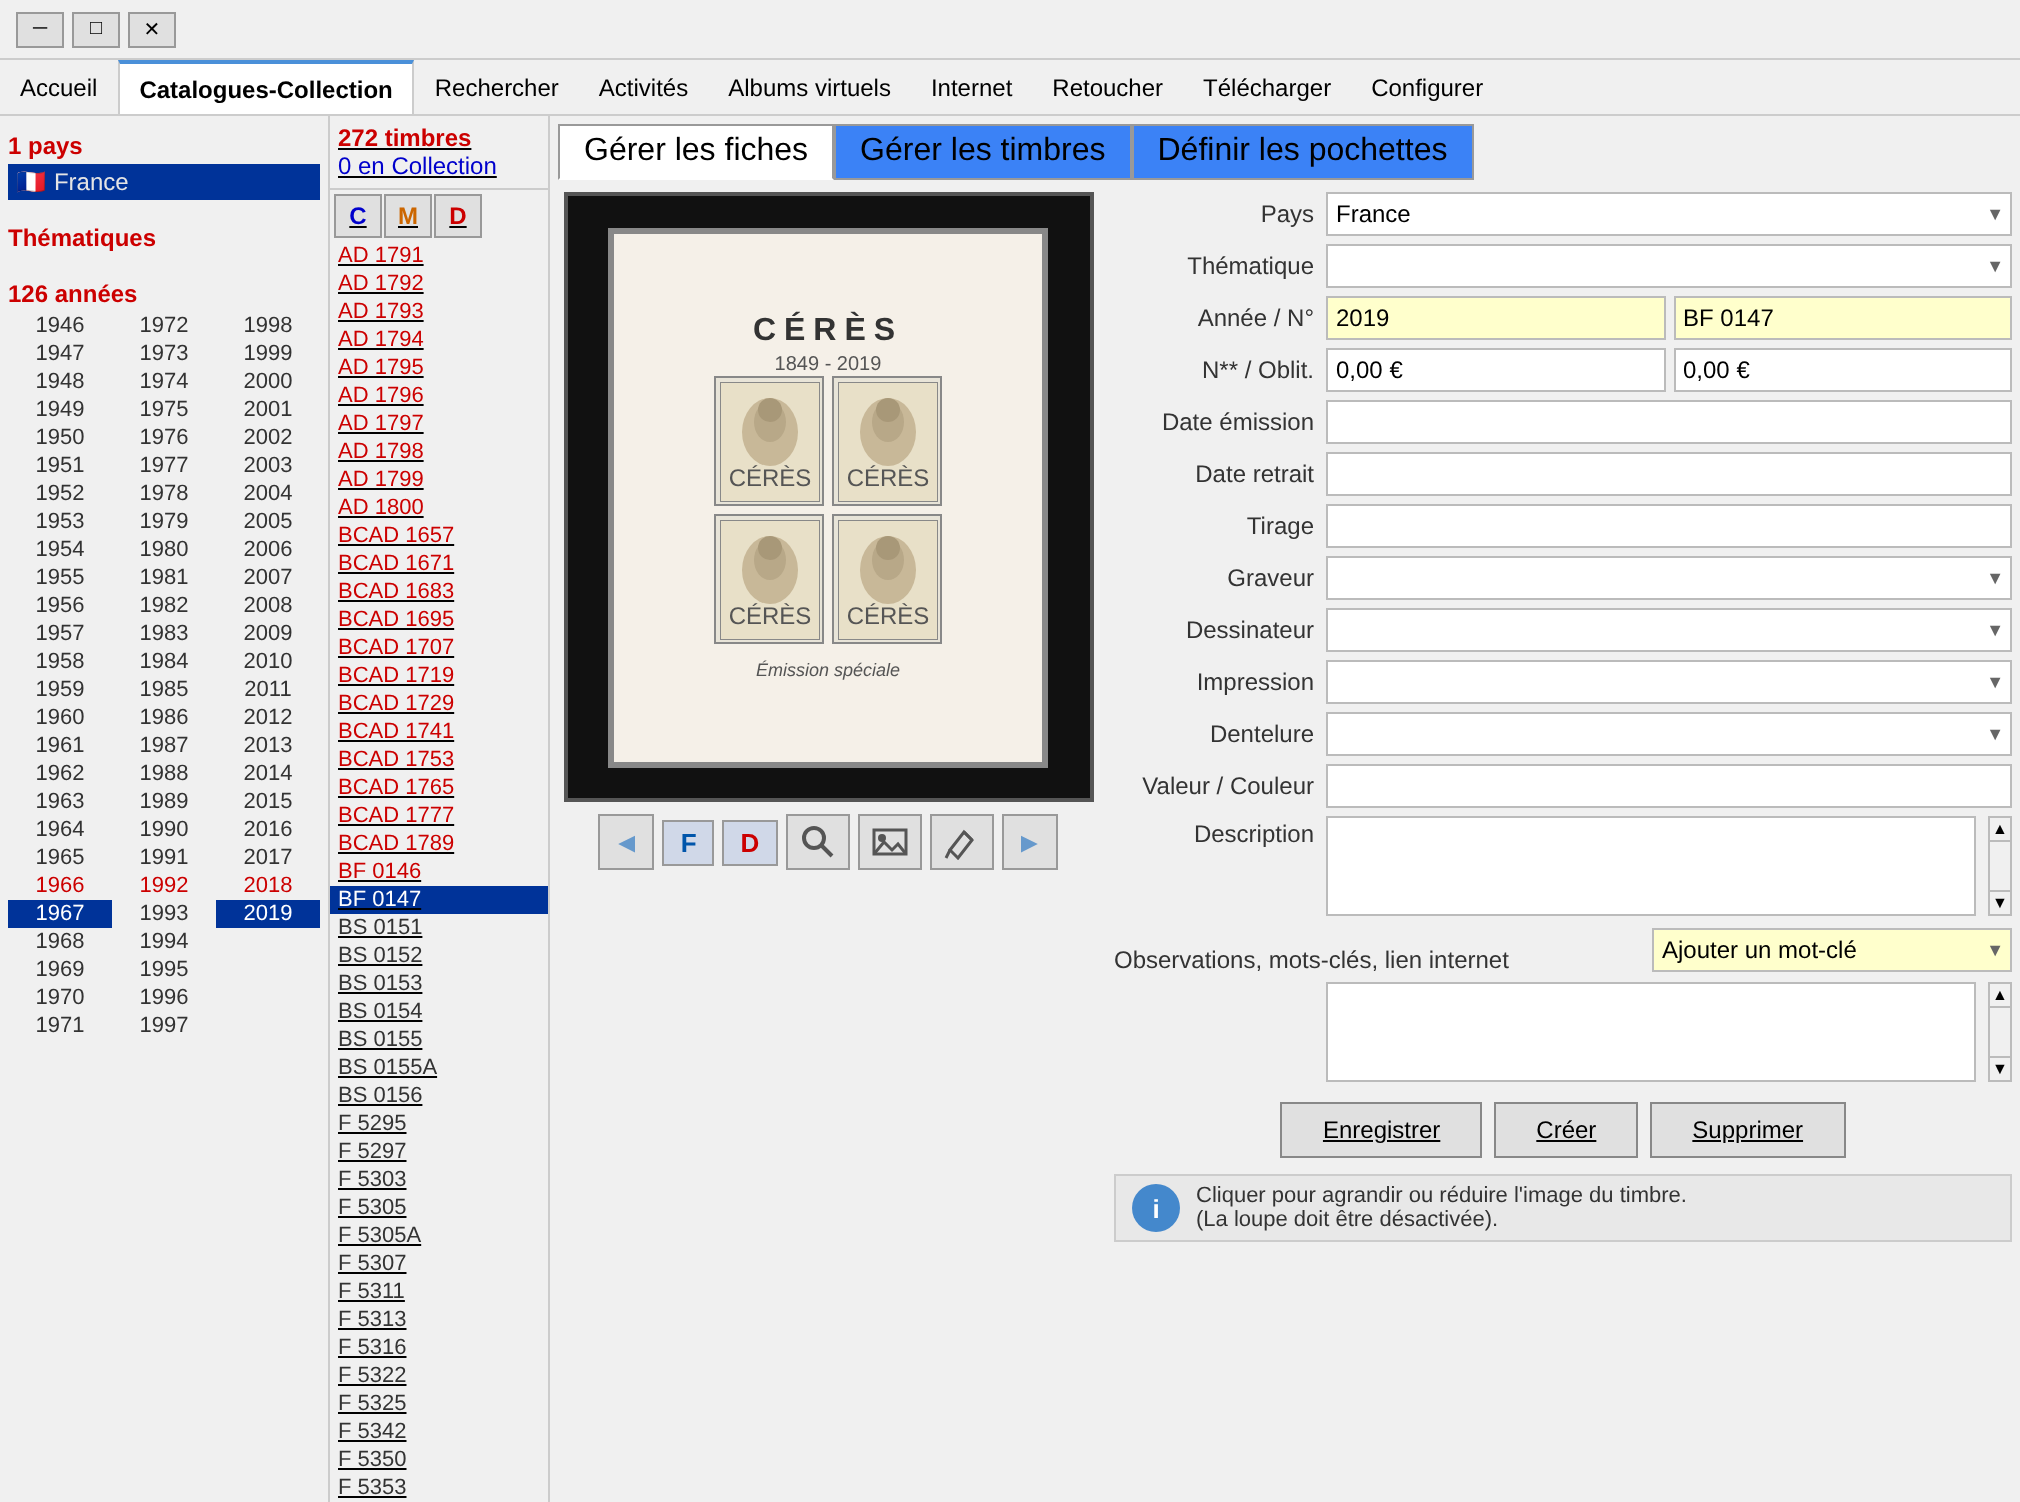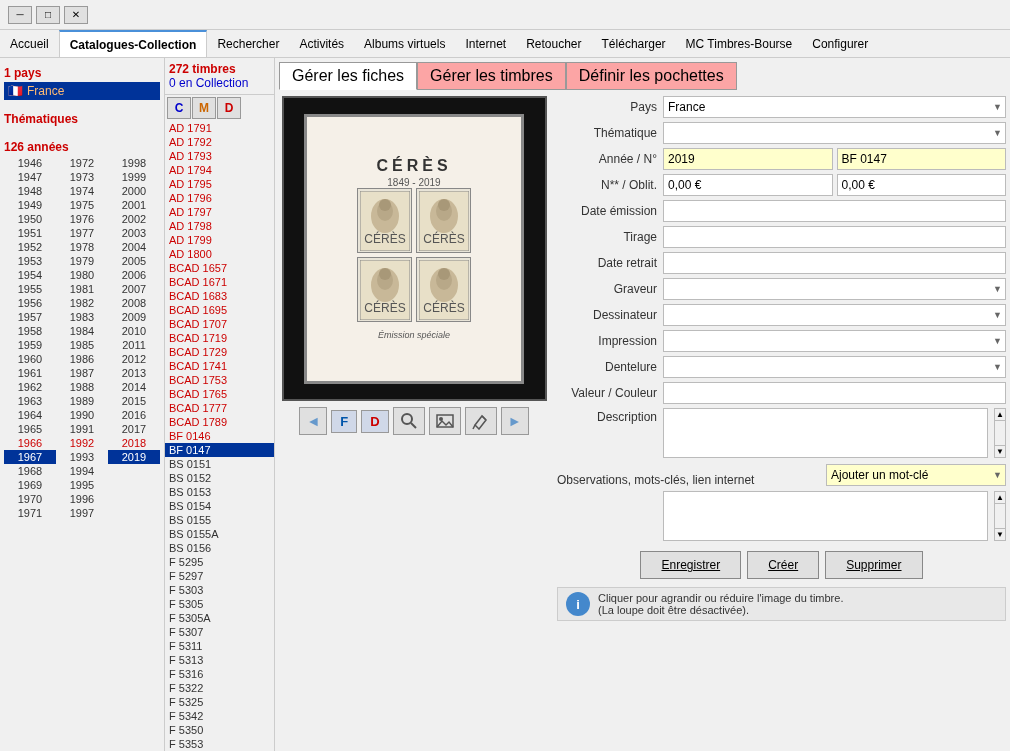--- a/index.html
+++ b/index.html
@@ -15,32 +15,32 @@
     .menubar-item { padding: 4px 10px; cursor: pointer; font-size: 12px; height: 100%; display: flex; align-items: center; }
     .menubar-item.active { background: #fff; border-top: 2px solid #4a90d9; border-left: 1px solid #ccc; border-right: 1px solid #ccc; font-weight: bold; }
     
     
     .main-content { display: flex; height: calc(751px - 58px); }
     
     
     .left-panel { width: 165px; background: #f0f0f0; border-right: 1px solid #ccc; display: flex; flex-direction: column; padding: 4px; }
     
     .section-header { font-weight: bold; color: #cc0000; font-size: 12px; margin-bottom: 2px; margin-top: 4px; }
-    .country-item { background: #003399; color: #fdba74; padding: 2px 4px; font-size: 12px; cursor: pointer; }
+    .country-item { background: #003399; color: #e5e5e5; padding: 2px 4px; font-size: 12px; cursor: pointer; }
     
     .thematics-section { margin-top: 8px; }
     
     .years-section { margin-top: 8px; }
     .years-grid { display: grid; grid-template-columns: repeat(3, 1fr); gap: 0; }
     .year-item { padding: 1px 2px; font-size: 11px; cursor: pointer; color: #333; text-align: center; }
     .year-item.selected { background: #003399; color: white; }
     .year-item.red { color: #cc0000; }
     
     
-    .list-panel { width: 110px; background: #f0f0f0; border-right: 1px solid #ccc; display: flex; flex-direction: column; }
+    .list-panel { width: 110px; background: #f0f0f0; border-right: 1px solid #ccc; display: flex; flex-direction: column; text-decoration: underline; }
     
     .list-header { display: flex; align-items: center; justify-content: space-between; padding: 4px; border-bottom: 1px solid #ccc; background: #f0f0f0; }
     .count-red { color: #cc0000; font-weight: bold; }
     .count-blue { color: #0000cc; }
     
     .list-buttons { display: flex; gap: 1px; padding: 2px; }
     .list-btn { width: 24px; height: 22px; border: 1px solid #999; background: #e0e0e0; cursor: pointer; font-weight: bold; font-size: 12px; display: flex; align-items: center; justify-content: center; }
     .list-btn.c { color: #0000cc; }
     .list-btn.m { color: #cc6600; }
     .list-btn.d { color: #cc0000; }
@@ -48,21 +48,21 @@
     .stamp-item.red { color: #cc0000; }
     .stamp-item.selected { background: #003399; color: white; }
     
     
     .right-panel { flex: 1; background: #f0f0f0; display: flex; flex-direction: column; padding: 4px; }
     
     
     .tab-bar { display: flex; gap: 0; margin-bottom: 6px; }
     .tab { padding: 4px 12px; border: 1px solid #999; background: #e0e0e0; cursor: pointer; font-size: 16px; }
     .tab.active { background: white; border-bottom: 1px solid white; font-weight: normal; }
-    .tab:not(.active) { background: #fca5a5; }
+    .tab:not(.active) { background: #3b82f6; }
     
     
     .content-area { display: flex; gap: 8px; flex: 1; }
     
     
     .stamp-image-area { width: 270px; display: flex; flex-direction: column; align-items: center; }
     .stamp-image { width: 265px; height: 305px; background: #111; display: flex; align-items: center; justify-content: center; border: 2px solid #555; overflow: hidden; position: relative; }
     .stamp-inner { width: 220px; height: 270px; background: #f5f0e8; border: 3px solid #888; display: flex; flex-direction: column; align-items: center; justify-content: center; padding: 8px; }
     .stamp-title { font-size: 16px; font-weight: bold; letter-spacing: 4px; color: #333; text-align: center; margin-bottom: 2px; }
     .stamp-subtitle { font-size: 10px; color: #555; text-align: center; margin-bottom: 0; }
@@ -120,21 +120,20 @@
 
 <div class="menubar">
   <div class="menubar-item">Accueil</div>
   <div class="menubar-item active">Catalogues-Collection</div>
   <div class="menubar-item">Rechercher</div>
   <div class="menubar-item">Activités</div>
   <div class="menubar-item">Albums virtuels</div>
   <div class="menubar-item">Internet</div>
   <div class="menubar-item">Retoucher</div>
   <div class="menubar-item">Télécharger</div>
-  <div class="menubar-item">MC Timbres-Bourse</div>
   <div class="menubar-item">Configurer</div>
 </div>
 
 <div class="main-content">
 
   <div class="left-panel">
     <div class="section-header">1 pays</div>
     <div class="country-item">
       <span style="margin-right:4px;">🇫🇷</span>France
     </div>
@@ -410,26 +409,26 @@
             <input type="text" value="0,00 €" style="border: 1px solid rgb(187, 187, 187); height: 22px; padding: 2px 4px; background: white;">
           </div>
         </div>
 
         <div class="form-row">
           <div class="form-label">Date émission</div>
           <input type="text" class="form-input" style="">
         </div>
 
         <div class="form-row">
+          <div class="form-label">Date retrait</div>
+          <input type="text" class="form-input" style="">
+        </div>
+
+        <div class="form-row">
           <div class="form-label">Tirage</div>
-          <input type="text" class="form-input" style="">
-        </div>
-
-        <div class="form-row">
-          <div class="form-label">Date retrait</div>
           <input type="text" class="form-input" style="">
         </div>
 
         <div class="form-row">
           <div class="form-label">Graveur</div>
           <div class="form-select-wrapper" style="flex:1;">
             <select><option></option></select>
           </div>
         </div>
 

